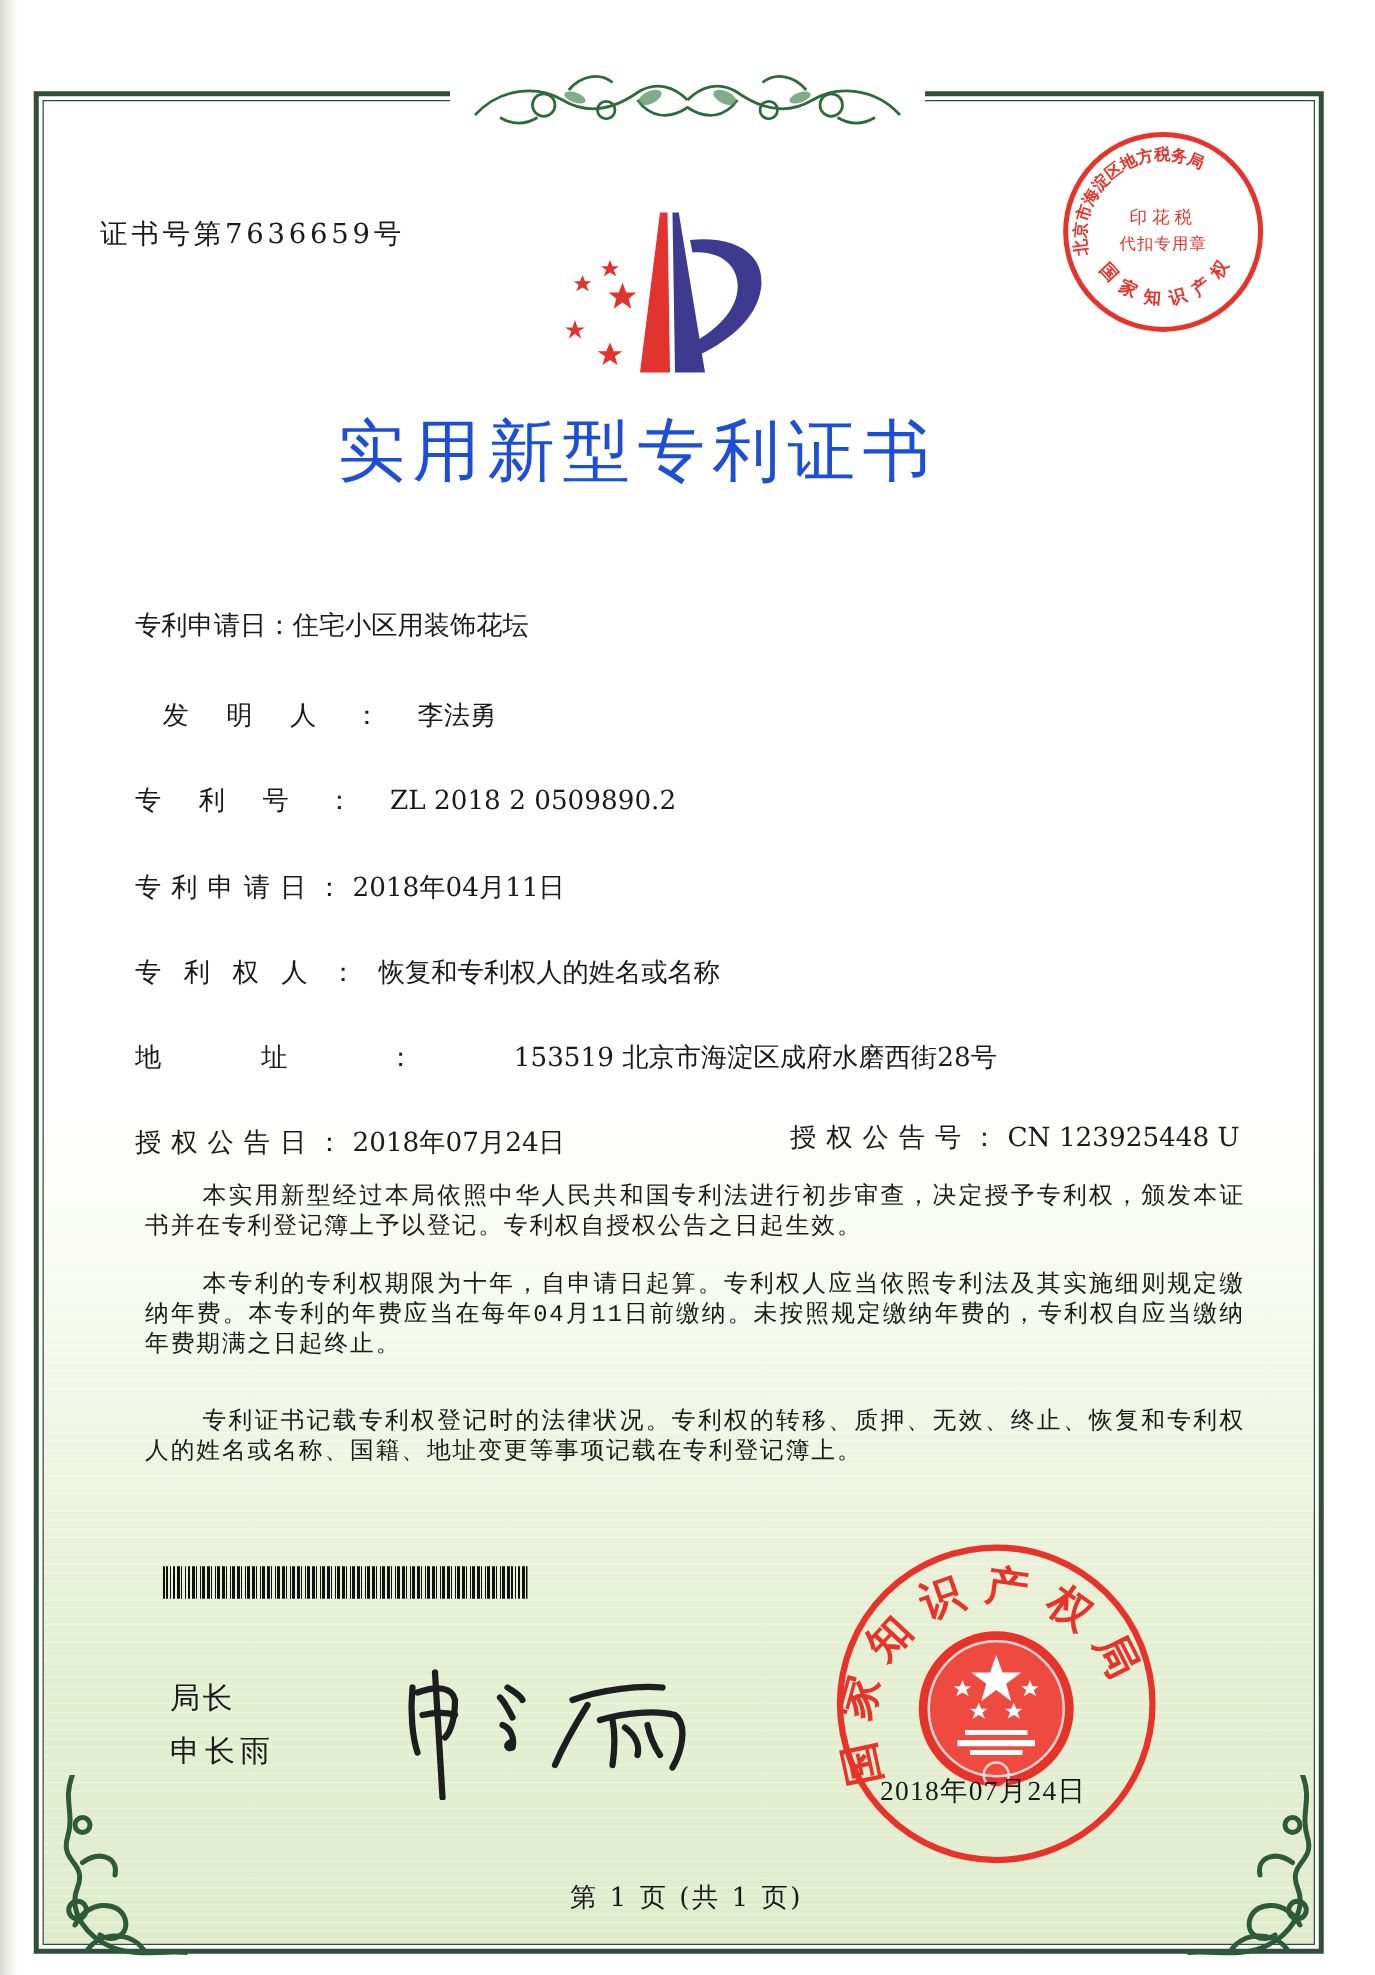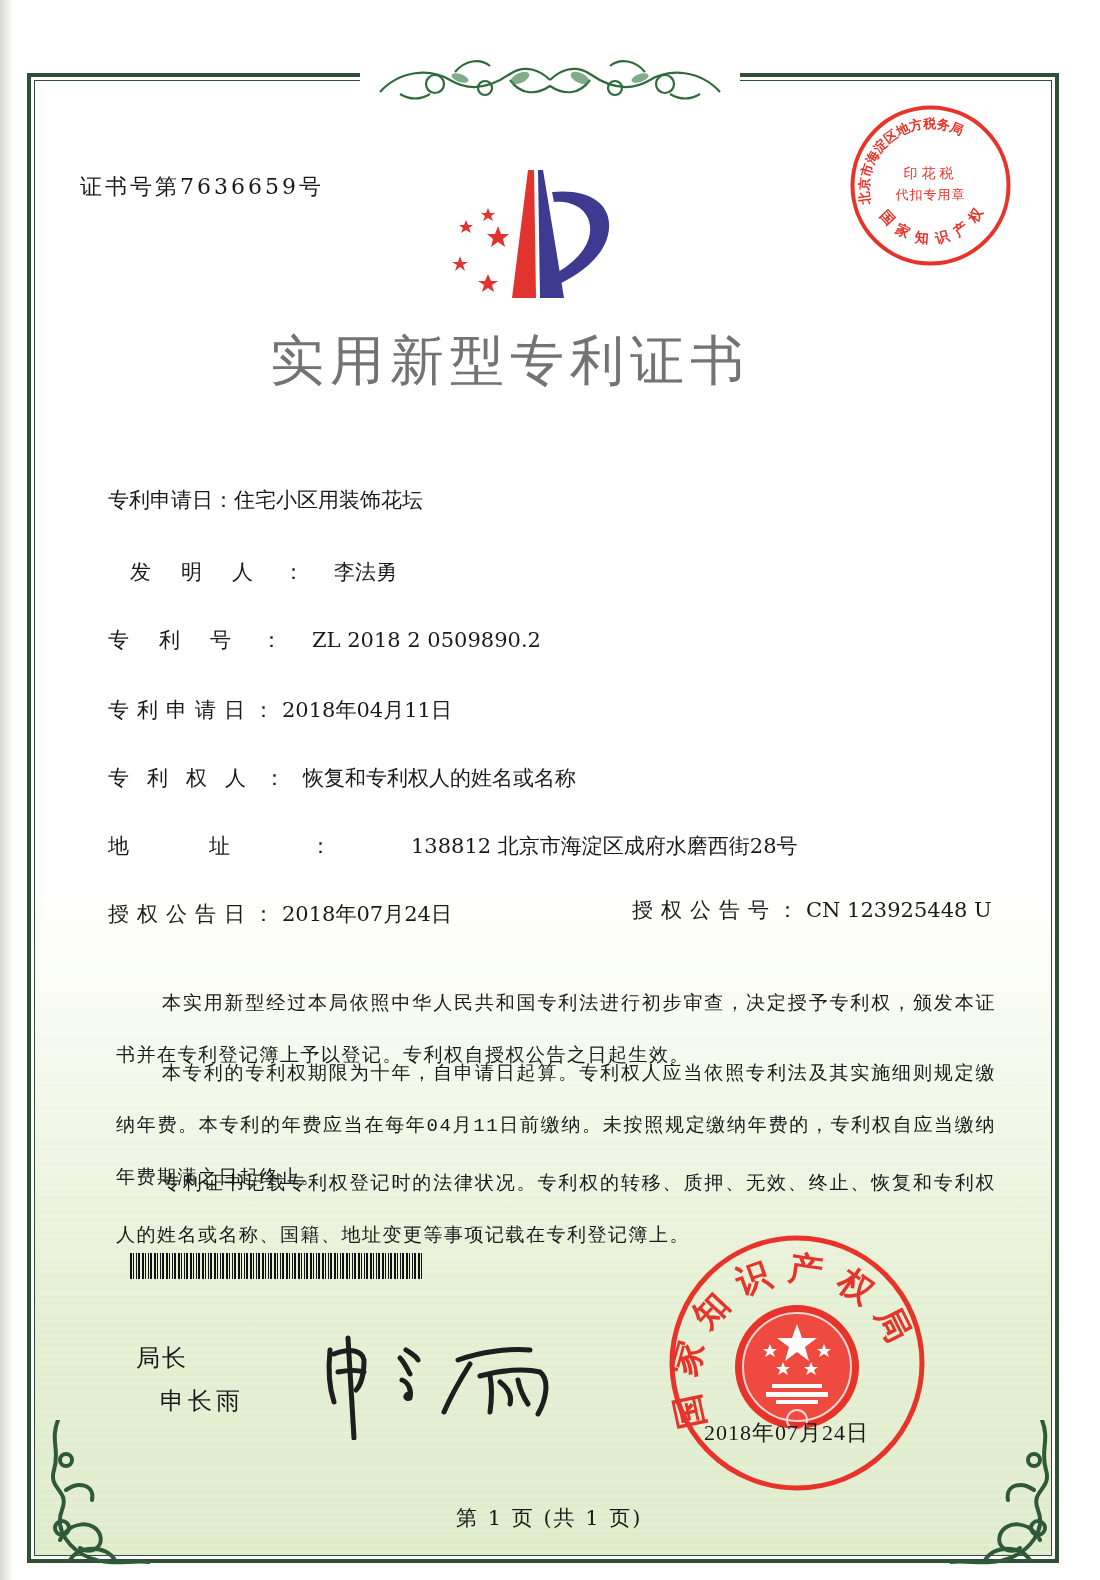--- a/index.html
+++ b/index.html
@@ -32,21 +32,21 @@
     .corner.bl { left: 40px; top: 1420px; }
     .corner.br { left: 950px; top: 1420px; transform: scaleX(-1); }
 
     .cert-no {
       position: absolute; left: 80px; top: 172px; font-size: 22px; letter-spacing: 3px;
     }
     .logo { position: absolute; left: 440px; top: 160px; width: 190px; height: 150px; }
     .tax-seal { position: absolute; left: 848px; top: 103px; width: 165px; height: 165px; }
     .title {
       position: absolute; left: 270px; top: 325px; width: 520px;
-      font-size: 54px; letter-spacing: 6px; font-weight: normal; color: #737373;
+      font-size: 54px; letter-spacing: 6px; font-weight: normal; color: #1d4ed8;
       font-family: "DejaVu Serif", serif;
     }
 
     .field {
       position: absolute; left: 108px; font-size: 21px; white-space: nowrap;
       font-family: "DejaVu Serif", serif;
     }
     .field .lbl { display: inline-block; }
     .field .val { display: inline-block; }
     .f-name   { top: 486px; }
@@ -55,41 +55,39 @@
     .f-date   { top: 696px; }
     .f-owner  { top: 764px; }
     .f-addr   { top: 832px; }
     .f-gdate  { top: 900px; }
     .f-gno    { top: 896px; left: 632px; }
     .spaced-3 { letter-spacing: 18px; }
     .spaced-2 { letter-spacing: 30px; }
     .spaced-1 { letter-spacing: 8px; }
 
     .para {
-      position: absolute; left: 116px; width: 880px; font-size: 19px; line-height: 52px;
+      position: absolute; left: 116px; width: 880px; font-size: 19px; line-height: 24px;
       text-indent: 46px; letter-spacing: 1.5px; text-align: justify;
       font-family: "DejaVu Serif", serif;
-      margin-top: 32px;
     }
     .p1 { top: 944px; }
     .p2 { top: 1016px; font-family: Liberation Mono, monospace; }
     .p3 { top: 1124px; }
 
     .barcode {
       position: absolute; left: 130px; top: 1253px; width: 292px; height: 26px;
       background: repeating-linear-gradient(90deg, #111 0 2px, transparent 2px 3px, #111 3px 4px, transparent 4px 6px, #111 6px 7px, transparent 7px 8px, #111 8px 10px, transparent 10px 12px);
     }
     .director-title {
       position: absolute; left: 136px; top: 1342px; font-size: 24px; letter-spacing: 2px;
       font-family: "DejaVu Sans", sans-serif;
     }
     .director-name {
       position: absolute; left: 136px; top: 1385px; font-size: 24px; letter-spacing: 4px;
       font-family: "DejaVu Sans", sans-serif;
-      margin-left: 24px;
     }
     .signature { position: absolute; left: 320px; top: 1320px; width: 250px; height: 120px; }
     .office-seal { position: absolute; left: 666px; top: 1232px; width: 262px; height: 262px; }
     .seal-date {
       position: absolute; left: 704px; top: 1418px; font-size: 22px; letter-spacing: 1px;
       font-family: "Liberation Serif", serif; color: #1a1a1a;
     }
     .page-no {
       position: absolute; left: 456px; top: 1504px; font-size: 21px; letter-spacing: 2px;
       font-family: "DejaVu Serif", serif;
@@ -189,21 +187,21 @@
 <div class="field f-pno">
   <span class="lbl spaced-2">专利号：</span><span class="val">ZL 2018 2 0509890.2</span>
 </div>
 <div class="field f-date">
   <span class="lbl spaced-1">专利申请日：</span><span class="val">2018年04月11日</span>
 </div>
 <div class="field f-owner">
   <span class="lbl spaced-3">专利权人：</span><span class="val">恢复和专利权人的姓名或名称</span>
 </div>
 <div class="field f-addr">
-  <span class="lbl" style="letter-spacing:80px">地址：</span><span class="val">138812 北京市海淀区成府水磨西街28号</span>
+  <span class="lbl" style="letter-spacing:80px">地址：</span><span class="val">153519 北京市海淀区成府水磨西街28号</span>
 </div>
 <div class="field f-gdate">
   <span class="lbl spaced-1">授权公告日：</span><span class="val">2018年07月24日</span>
 </div>
 <div class="field f-gno">
   <span class="lbl spaced-1">授权公告号：</span><span class="val">CN 123925448 U</span>
 </div>
 
 <div class="para p1">本实用新型经过本局依照中华人民共和国专利法进行初步审查，决定授予专利权，颁发本证书并在专利登记簿上予以登记。专利权自授权公告之日起生效。</div>
 <div class="para p2">本专利的专利权期限为十年，自申请日起算。专利权人应当依照专利法及其实施细则规定缴纳年费。本专利的年费应当在每年04月11日前缴纳。未按照规定缴纳年费的，专利权自应当缴纳年费期满之日起终止。</div>

